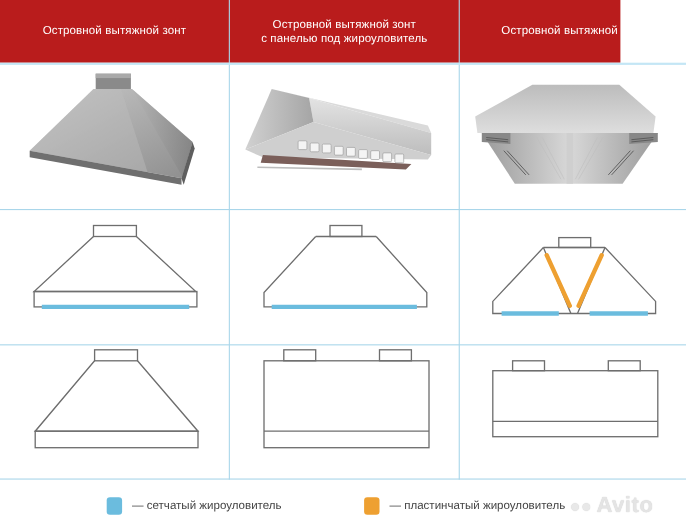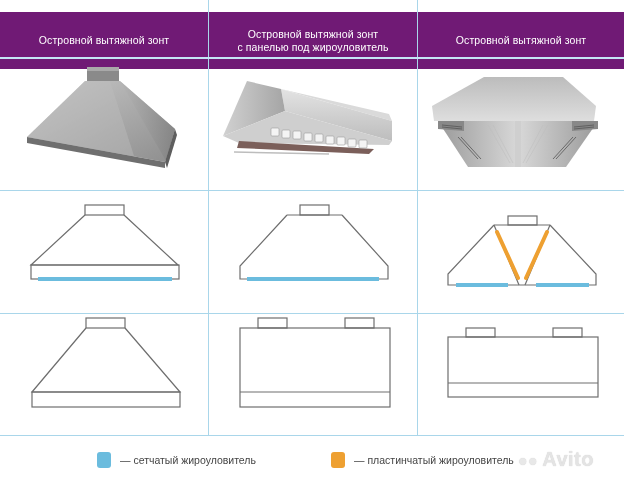--- a/index.html
+++ b/index.html
@@ -1,21 +1,21 @@
 <!DOCTYPE html>
 <html><head>
   <meta charset="utf-8">
   <style>
     * { margin: 0; padding: 0; box-sizing: border-box; }
     html, body { width: 624px; height: 480px; background: #ffffff; overflow: hidden; }
     body { position: relative; font-family: "Liberation Sans", "DejaVu Sans", sans-serif; }
 
     .header {
-      position: absolute; left: 0; top: 12px; width: 624px; height: 57px;
-      background: #701a75;
+      position: absolute; left: 0; top: 0; width: 564px; height: 57px;
+      background: #b91c1c;
     }
     .hcell {
       position: absolute; top: 0; height: 57px;
       display: flex; align-items: center; justify-content: center;
       text-align: center; color: #ffffff; font-size: 10.5px; line-height: 13px;
       letter-spacing: 0.1px;
     }
     .hcell span { display: block; }
     .vline {
       position: absolute; top: 0; width: 1px; height: 436px;

